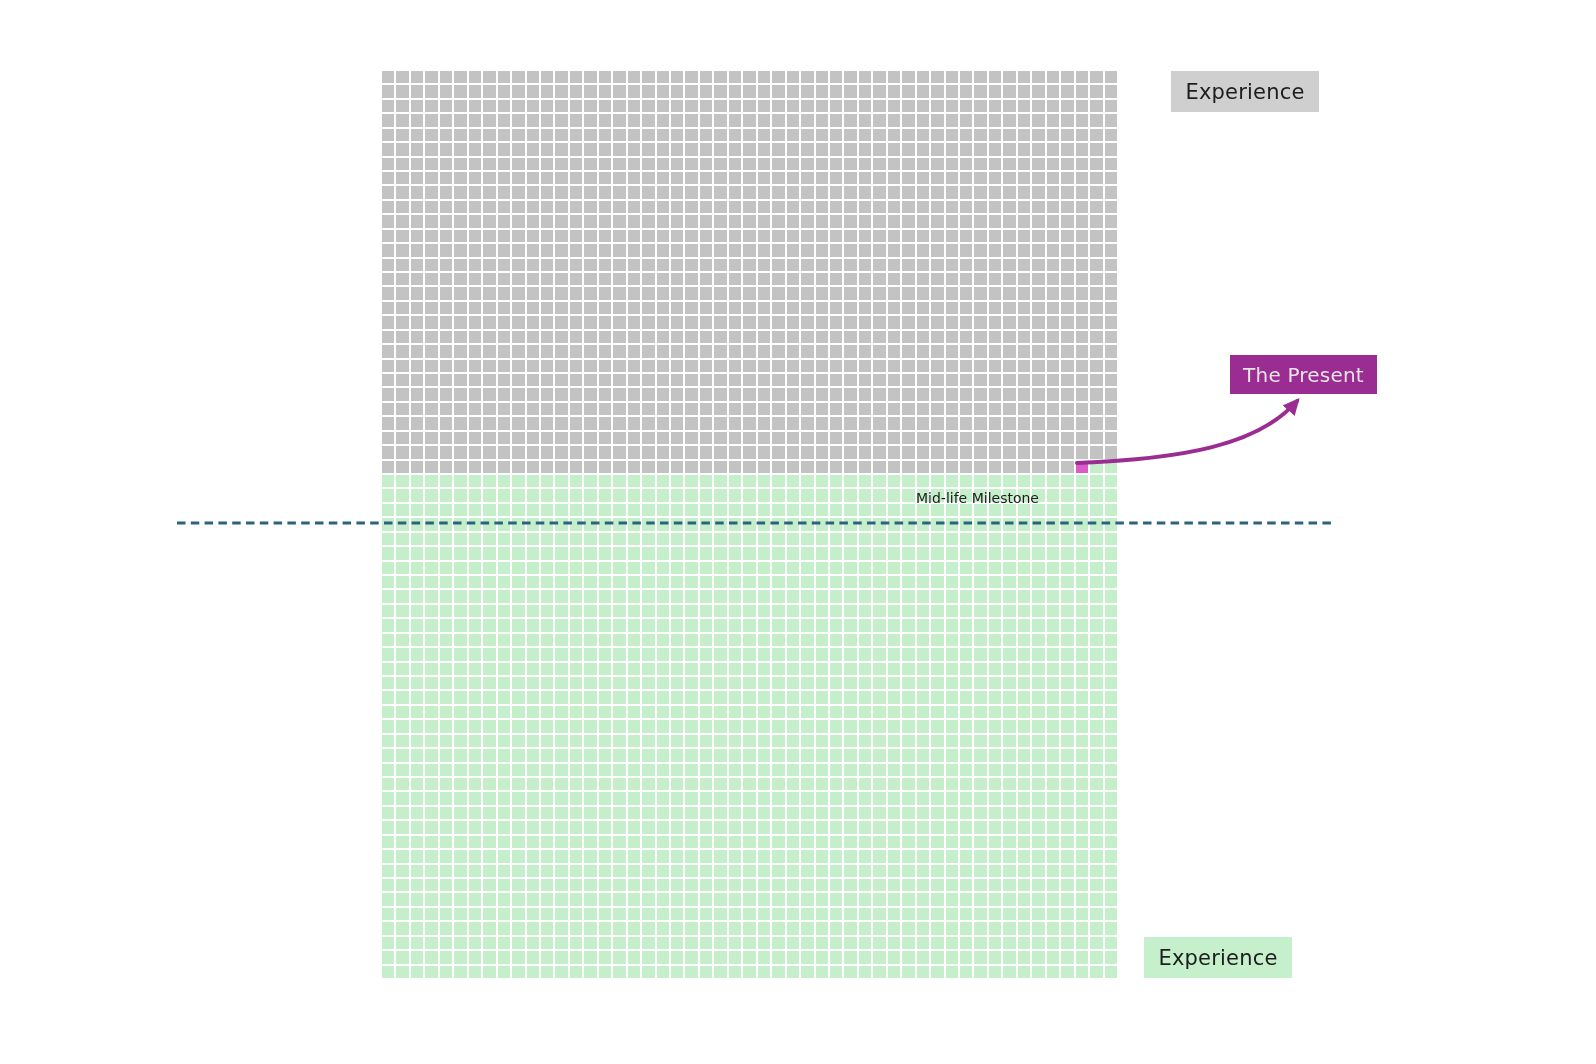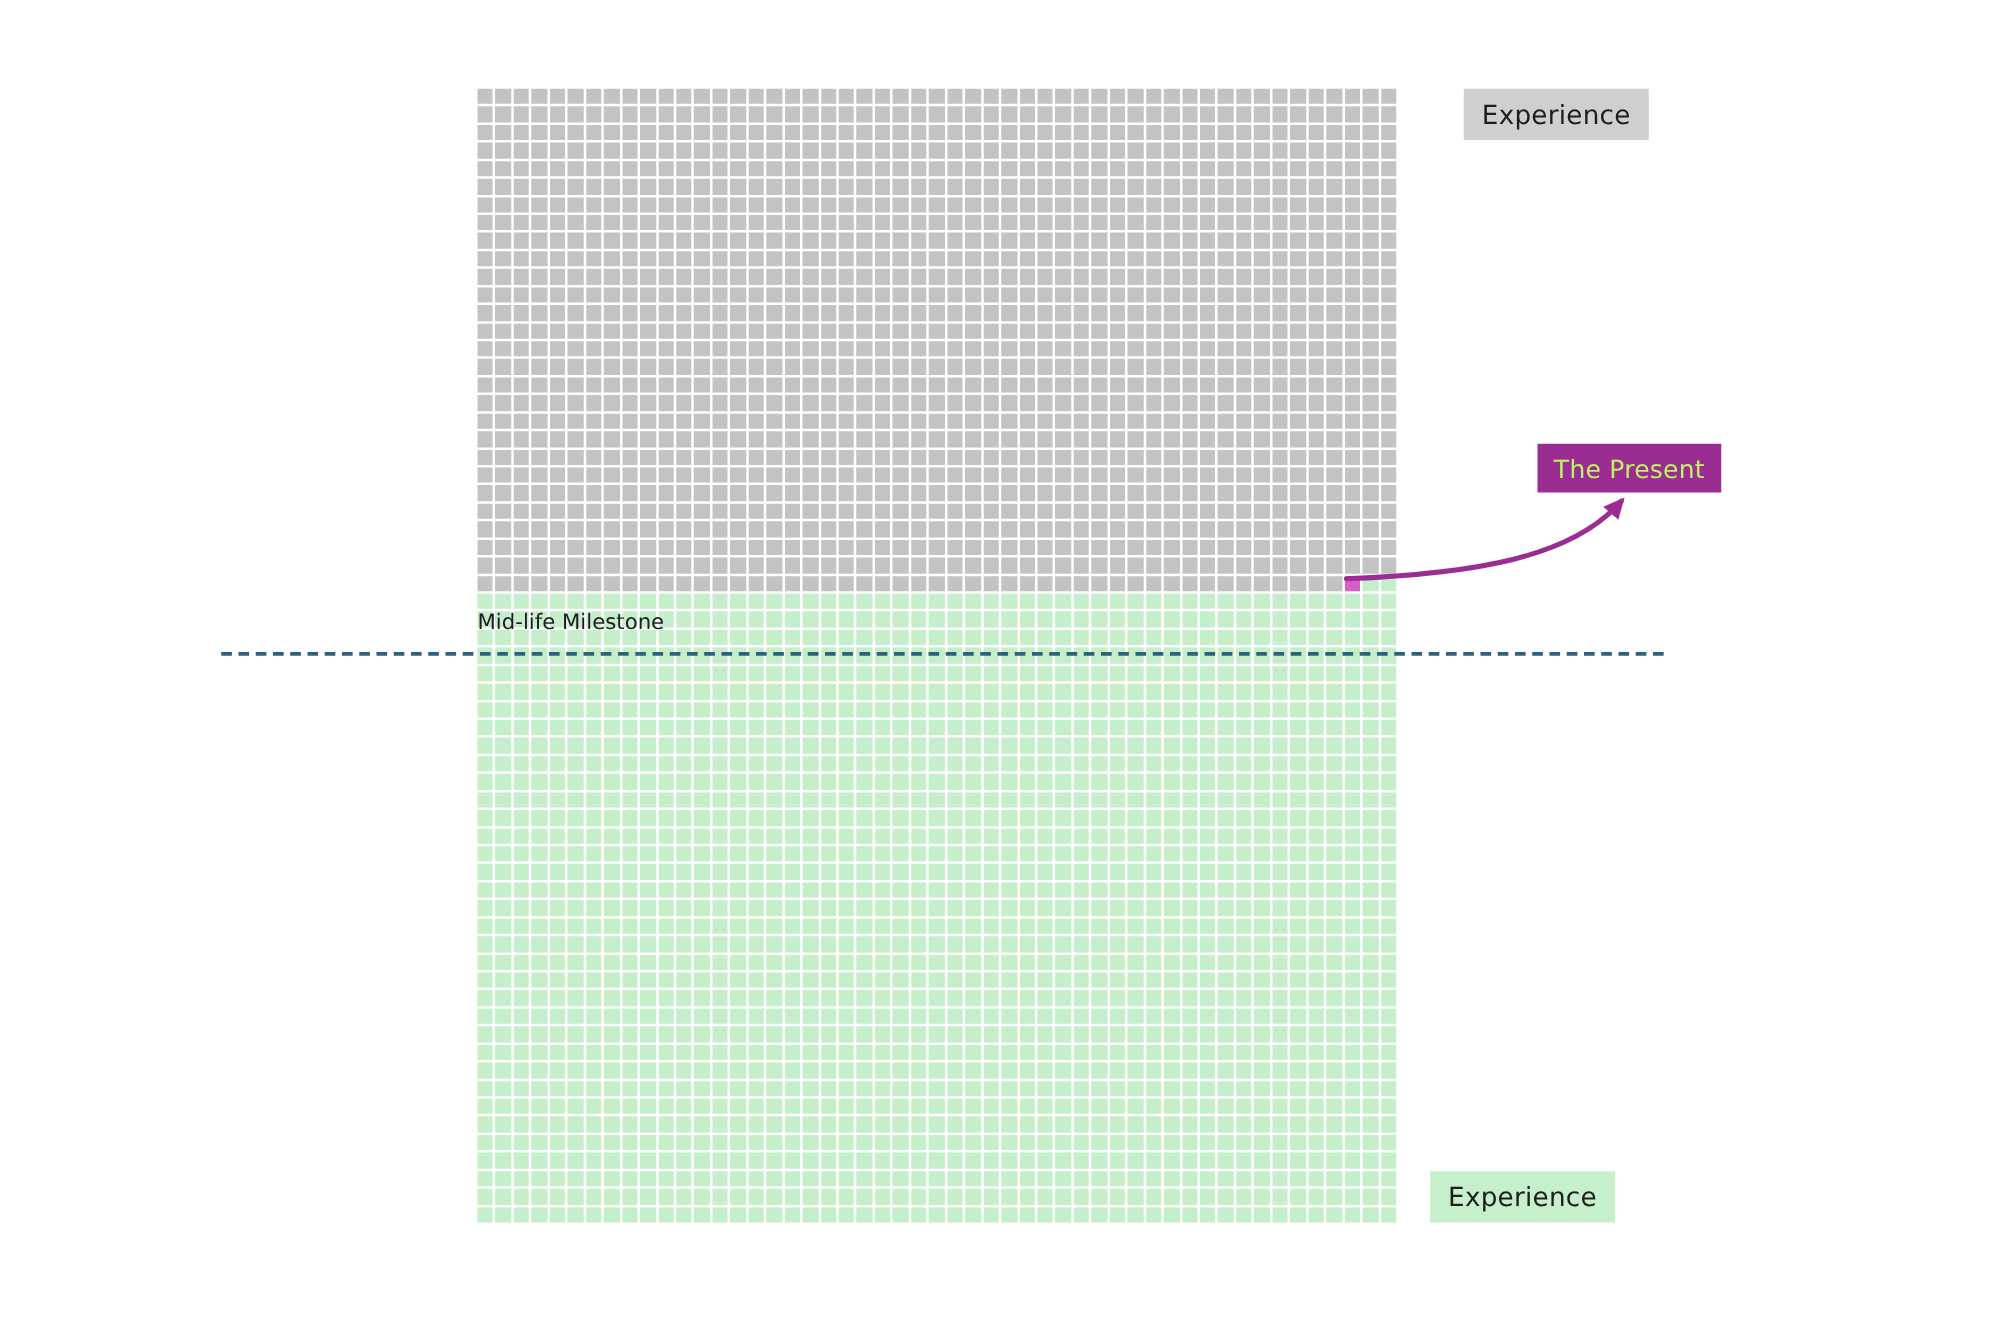--- a/index.html
+++ b/index.html
@@ -29,25 +29,25 @@
   .chip.experience{
     left:1144px;top:71px;width:148px;height:41px;
     background:var(--c-exp-bg,#cfcfcf);color:var(--c-text,#1d1d1d);margin-left:27px;
   }
   .chip.opportunity{
     left:1144px;top:937px;width:148px;height:41px;
     background:var(--c-opp-bg,#c6efcb);color:var(--c-text,#1d1d1d);
   }
   .chip.present-box{
     left:1230px;top:355px;width:147px;height:39px;
-    background:var(--c-accent,#9b2d92);color:#bef264;font-size:20px;
+    background:var(--c-accent,#9b2d92);color:#e5e5e5;font-size:20px;
   }
   .milestone-text{
     position:absolute;left:382px;top:483px;width:657px;
-    text-align:left;font-size:17px;color:var(--c-text,#1d1d1d);
+    text-align:right;font-size:14px;color:var(--c-text,#1d1d1d);
     line-height:30px;
   }
   .overlay{position:absolute;left:0;top:0;pointer-events:none;}
 </style>
 </head>
 <body>
 
 <div class="canvas">
 
   <div class="grid" style="grid-template-columns: repeat(51, 1fr); grid-template-rows: repeat(63, 1fr);">

